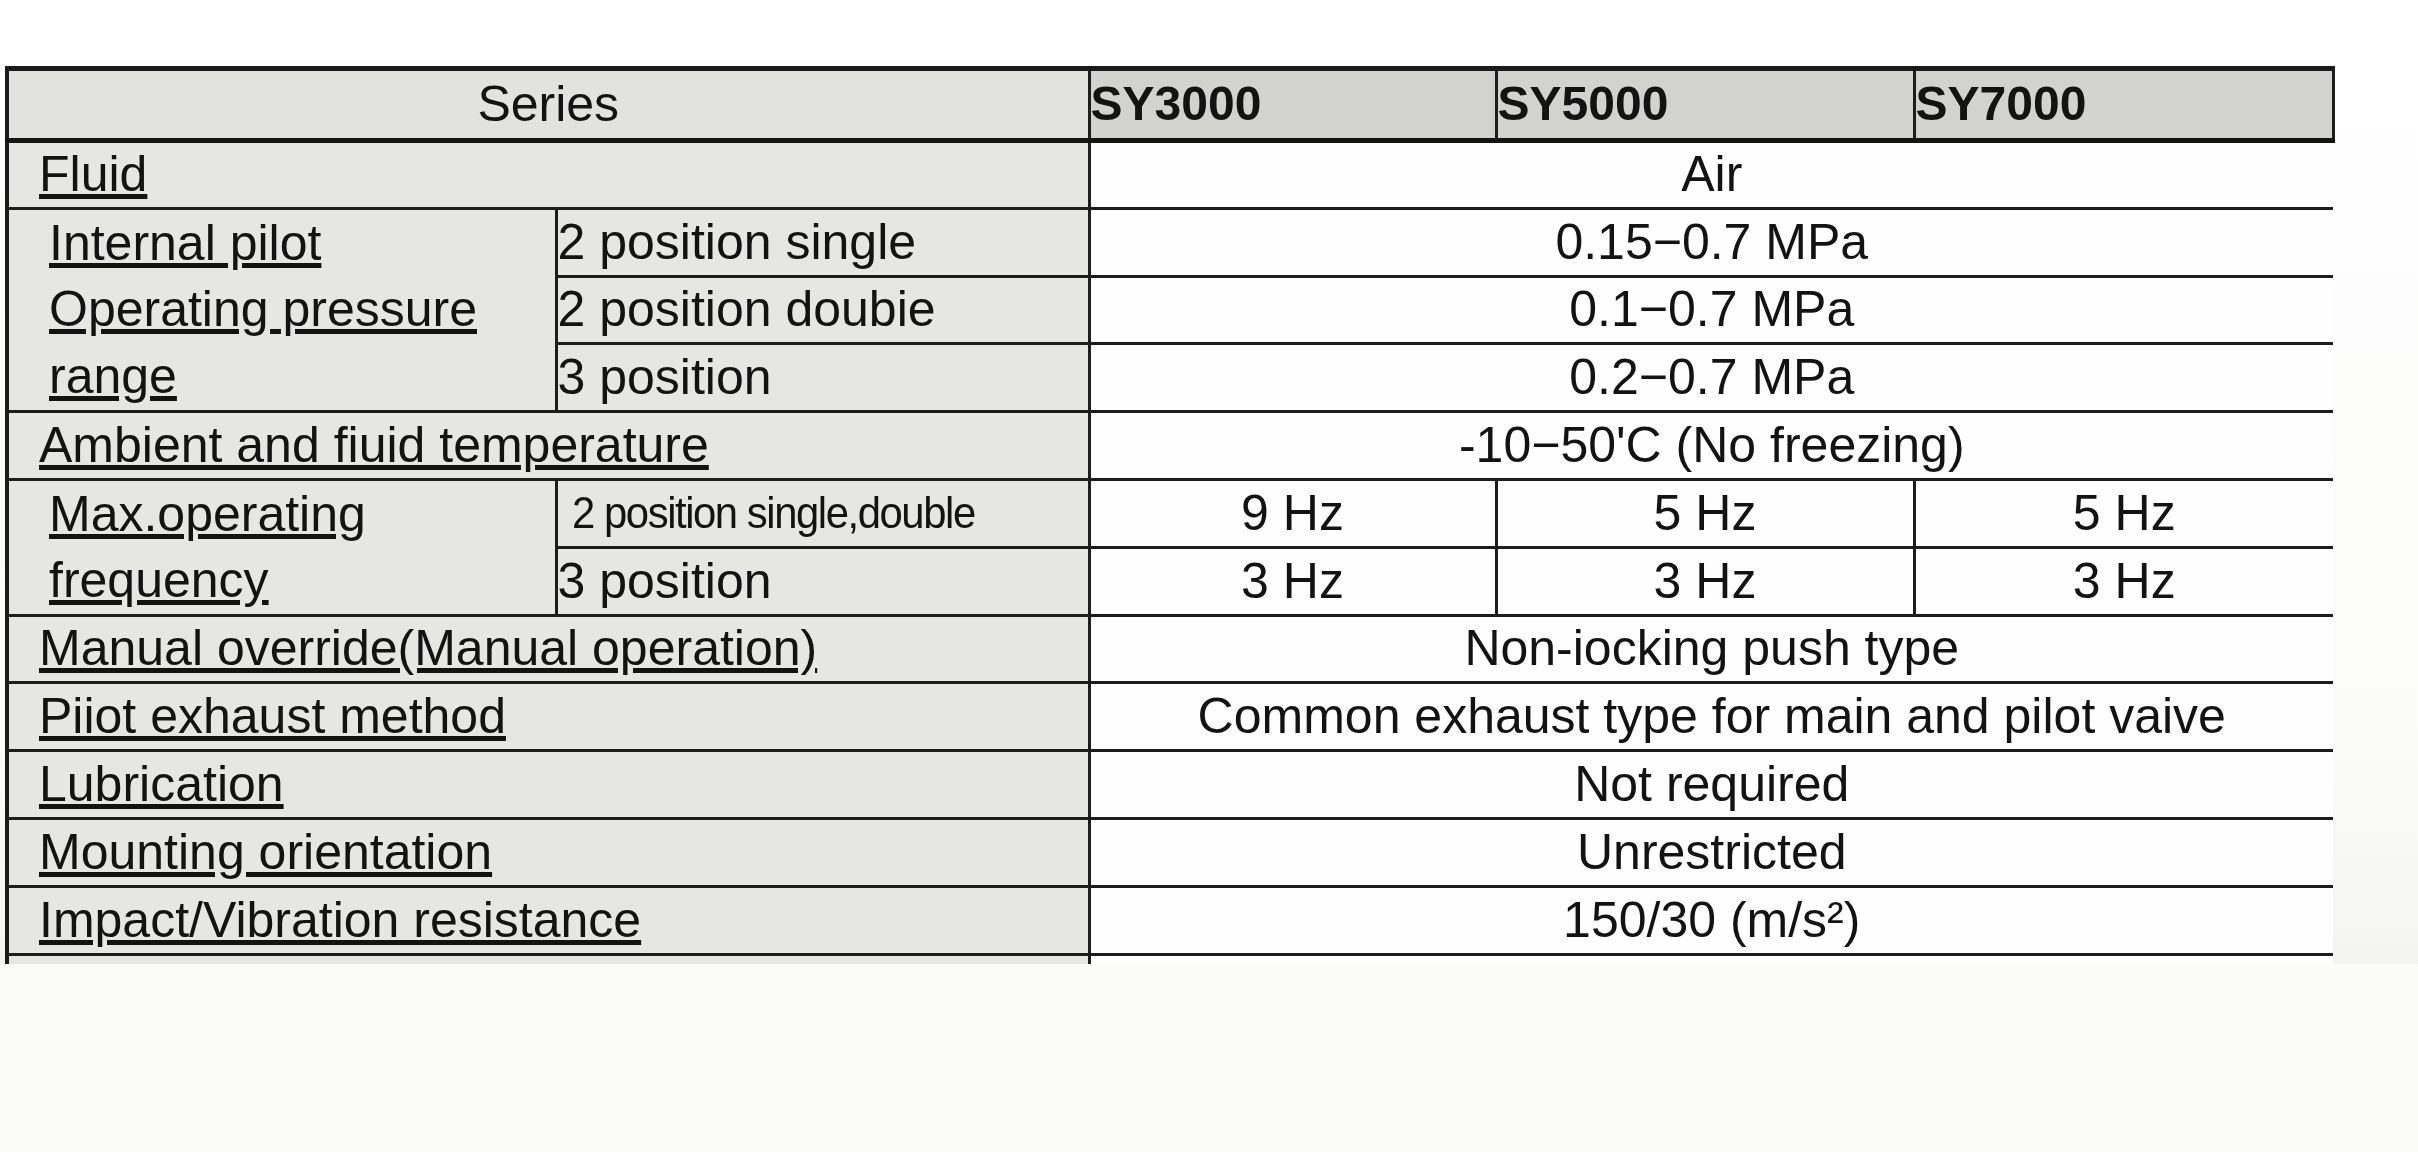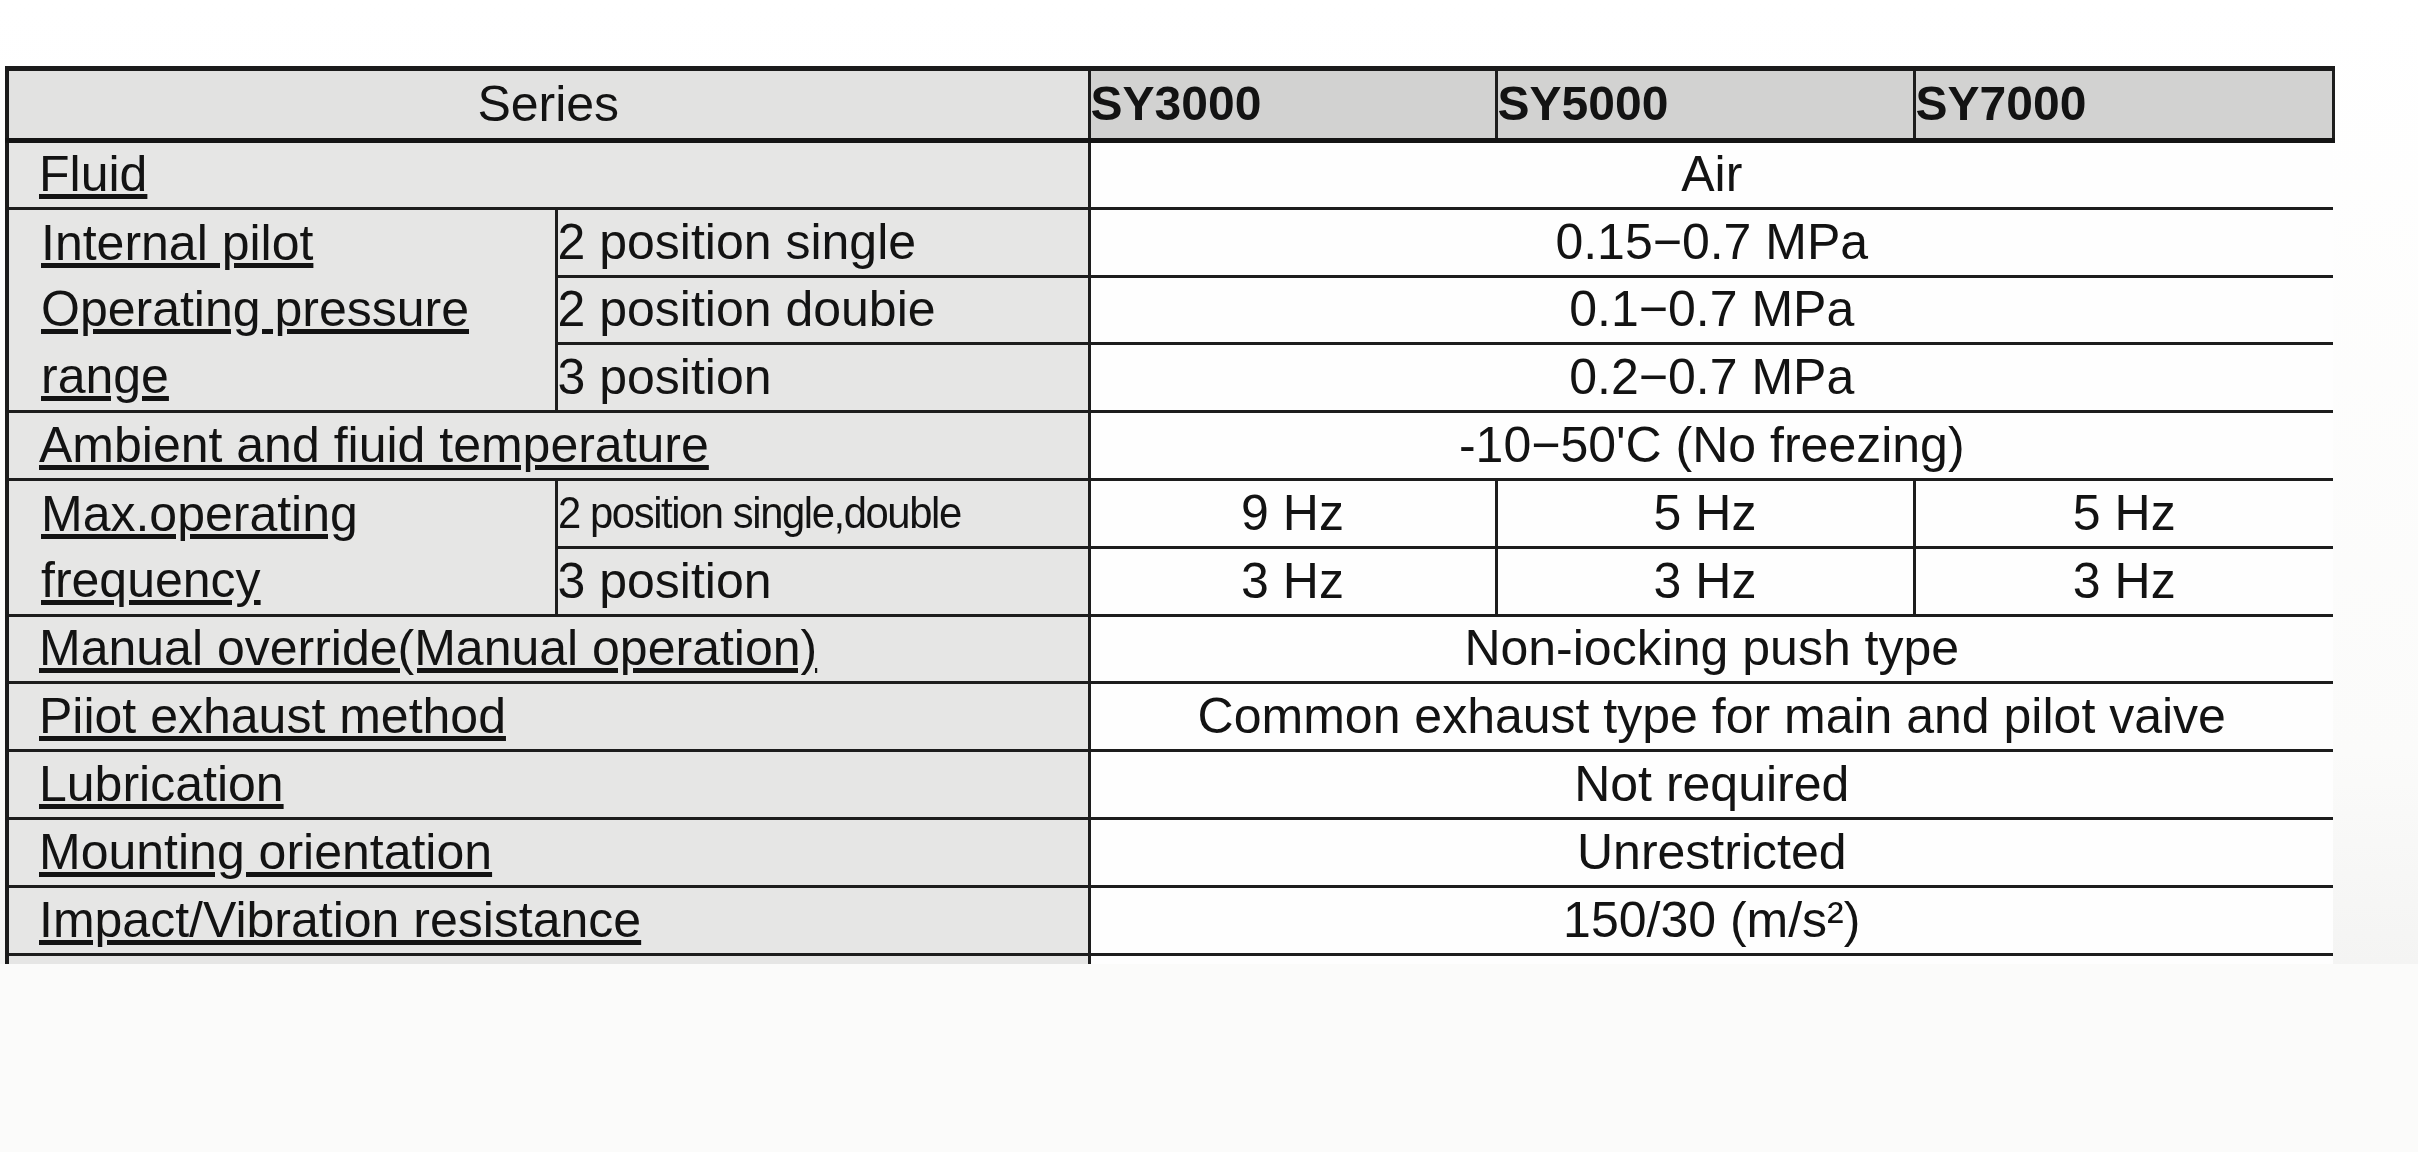--- a/index.html
+++ b/index.html
@@ -17,29 +17,29 @@
   td{
     border:3px solid #1d1d1d;overflow:hidden;white-space:nowrap;
     font-size:50px;line-height:1.1;vertical-align:middle;padding:0;
   }
   td.no-right{border-right:0;}
   tr.r-head{height:72px;}
   tr.r{height:67.8px;}
   tr.r-head td{border-bottom:5px solid #141414;}
   .cell-label{background:#e6e6e5;text-align:left;padding-left:30px;text-decoration:underline;}
   .cell-sub{background:#e6e6e5;text-align:left;}
-  .cell-sub-condensed{background:#e6e6e5;text-align:left;
+  .cell-sub-condensed{background:#e6e6e5;text-align:left;padding-left:14px;
     font-size:44px;letter-spacing:-1.5px;}
   .cell-sub-condensed .squeeze{display:inline-block;transform:scaleX(.95);transform-origin:0 50%;}
   .cell-value{background:#fefefe;text-align:center;}
   .cell-series{background:#e2e2e1;text-align:center;font-size:50px;}
   .cell-colhead{background:#d2d2d1;font-weight:bold;font-size:48px;}
   .cell-colhead.last{border-right:3px solid #1d1d1d;}
   .group-label{display:flex;flex-direction:column;height:100%;}
-  .group-label .line{flex:1;display:flex;align-items:center;padding-left:32px;}
+  .group-label .line{flex:1;display:flex;align-items:center;padding-left:40px;}
 </style>
 </head>
 <body>
 
 <div class="canvas">
   <table class="spec">
     <colgroup>
       <col style="width:549px">
         <col style="width:533px">
       <col style="width:407px">

